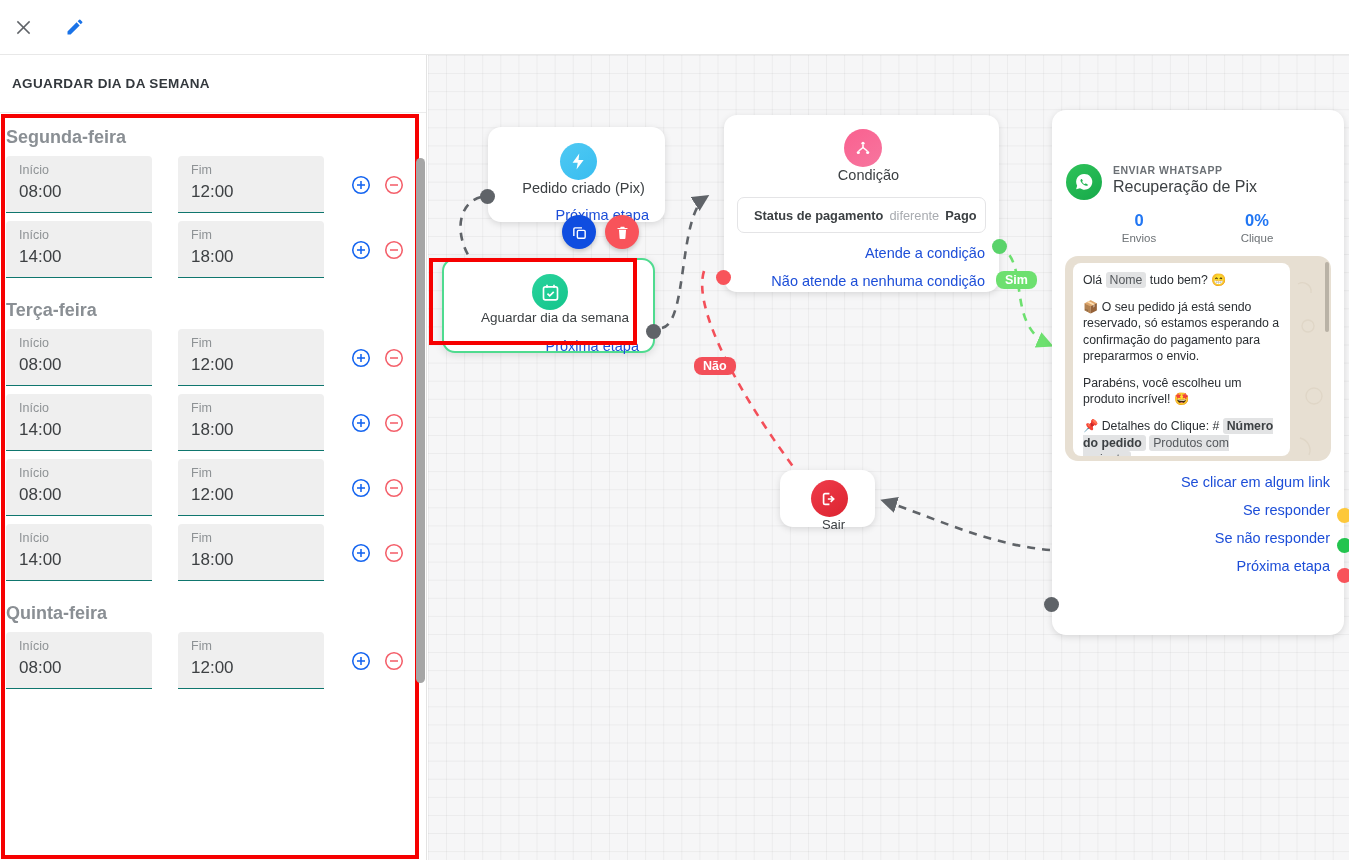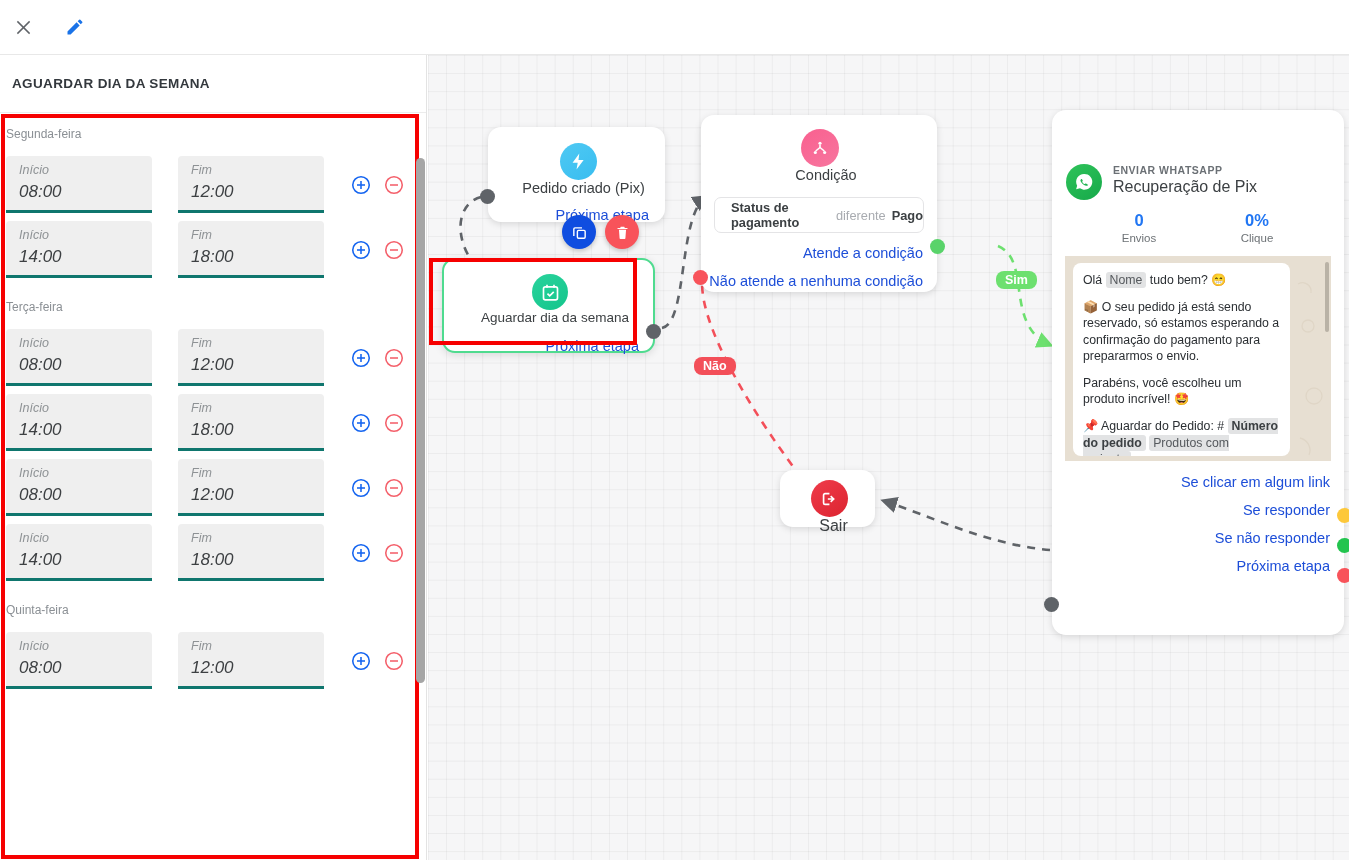--- a/index.html
+++ b/index.html
@@ -49,29 +49,29 @@
   
   #red-outline {
     position: absolute; left: 1px; top: 1px; width: 418px; height: 745px;
     border: 4px solid #f60000; pointer-events: none; z-index: 40;
   }
   #schedule-list {
     position: absolute; left: 0; top: 0; width: 427px; padding: 0 0 0 0;
   }
   .day-block { padding: 0 0 0 0; }
   .day-name {
-    font-size: 12px; color: #8a8f94; padding: 14px 0 15px 6px; font-weight: 400;
+    font-size: 18px; color: #8a8f94; padding: 14px 0 8px 6px; font-weight: 700;
   }
   .slot-row {
     display: flex; align-items: flex-start; padding: 0 0 0 6px; margin-bottom: 8px;
   }
   .tf {
     width: 146px; height: 57px; background: #efefef;
-    border-bottom: 3px solid #0f766e; border-radius: 4px 4px 0 0;
-    padding: 7px 0 0 13px; margin-right: 26px; position: relative; cursor: text; font-style: italic;
+    border-bottom: 1px solid #0f766e; border-radius: 4px 4px 0 0;
+    padding: 7px 0 0 13px; margin-right: 26px; position: relative; cursor: text;
   }
   .tf .lab { font-size: 12.5px; color: #8e9295; display: block; line-height: 14px; }
   .tf .val { font-size: 17px; color: #3d4043; display: block; margin-top: 5px; }
   .slot-actions { display: flex; align-items: center; gap: 11px; padding-top: 18px; }
   .circ-btn { width: 22px; height: 22px; cursor: pointer; }
 
   
   #sb-track {
     position: absolute; right: 0px; top: 0; width: 11px; height: 747px;
     background: transparent; z-index: 45;
@@ -140,53 +140,53 @@
   #node-wait .ic { width: 36px; height: 36px; background: linear-gradient(145deg,#29d39c,#14c58c); margin-right: 10px; }
   #node-wait .node-title { font-size: 13.5px; }
   #node-wait .port-row { padding: 13px 14px 0 0; }
   #dot-wait-out { right: -8px; top: 64px; background: #5f6368; }
   #red-outline-node {
     position: absolute; left: 429px; top: 258px; width: 208px; height: 87px;
     border: 4px solid #f60000; z-index: 35; pointer-events: none;
   }
 
   
-  #node-cond { left: 273px; top: 60px; width: 236px; height: 177px; }
+  #node-cond { left: 296px; top: 60px; width: 275px; height: 177px; }
   #node-cond .node-head { padding: 14px 0 0 14px; }
   #node-cond .ic { width: 38px; height: 38px; background: linear-gradient(145deg,#f9608f,#f7769f); margin-right: 12px; }
   #cond-expr {
     margin: 14px 13px 0 13px; height: 36px; border: 1px solid #e4e4e6;
     border-radius: 7px; display: flex; align-items: center; padding-left: 16px;
     gap: 6px; background: #fff; cursor: pointer;
   }
   #cond-expr .f { font-size: 12.8px; font-weight: bold; color: #3c4043; }
   #cond-expr .op { font-size: 12.8px; color: #a8abb0; }
   #cond-expr .v { font-size: 12.8px; font-weight: bold; color: #3c4043; }
   #node-cond .port-row { padding-right: 14px; margin-top: 12px; }
   #dot-cond-yes { right: -8px; top: 124px; background: #59d36a; }
   #dot-cond-no  { left: -8px; top: 155px; background: #f8535a; }
 
   
   #node-exit { left: 352px; top: 415px; width: 95px; height: 57px; border-radius: 13px; }
   #node-exit .node-head { padding: 10px 0 0 12px; }
   #node-exit .ic { width: 37px; height: 37px; background: linear-gradient(145deg,#ef3b4a,#dc2430); margin-right: 9px; }
-  #node-exit .node-title { font-size: 16px; }
+  #node-exit .node-title { font-size: 13px; }
 
   
   #node-wa { left: 624px; top: 55px; width: 292px; height: 525px; border-radius: 14px; }
   #wa-head { display: flex; align-items: flex-start; padding: 14px 0 0 14px; margin-top: 40px; }
   #wa-head .ic { width: 36px; height: 36px; background: linear-gradient(145deg,#2fc35a,#16a94a); margin-right: 11px; }
   #wa-kicker { font-size: 10.5px; font-weight: bold; color: #6b7075; letter-spacing: .5px; }
   #wa-name { font-size: 16px; color: #3c4043; margin-top: 2px; }
   #wa-stats { display: flex; margin-top: 11px; padding: 0 28px; }
   .stat { flex: 1; text-align: center; }
   .stat .num { font-size: 16.5px; font-weight: bold; color: #2176f3; }
   .stat .cap { font-size: 11.5px; color: #6d7276; margin-top: 2px; }
   #wa-preview {
-    margin: 12px 13px 0 13px; height: 205px; border-radius: 0;
+    margin: 12px 13px 0 13px; height: 205px; border-radius: 13px;
     background: #e7dfd2; position: relative; overflow: hidden;
   }
   #wa-doodle { position: absolute; left: 0; top: 0; width: 100%; height: 100%; opacity: .5; }
   #wa-bubble {
     position: absolute; left: 8px; top: 7px; width: 217px; height: 193px;
     background: #fff; border-radius: 8px; padding: 9px 10px 0 10px;
     font-size: 12.3px; color: #2b2f33; line-height: 16.2px; overflow: hidden;
   }
   #wa-bubble p { margin-bottom: 11px; }
   .varpill {
@@ -557,21 +557,21 @@
             <path d="M196 166c6-8 18-6 21 3"></path>
           <path d="M232 182c8 2 12 10 9 17"></path>
             <circle cx="14" cy="112" r="7"></circle>
           <path d="M8 150c7-5 16 1 15 9"></path>
             <circle cx="20" cy="188" r="6"></circle>
         </svg>
         <div id="wa-bubble">
           <p><span>Olá </span><span class="varpill">Nome</span><span> tudo bem? 😁</span></p>
           <p>📦  O seu pedido já está sendo reservado, só estamos esperando a confirmação do pagamento para prepararmos o envio.</p>
           <p>Parabéns, você escolheu um produto incrível! 🤩</p>
-          <p><span>📌 Aguardar do Pedido: # </span><span class="varpill b">Número do pedido</span> <span class="varpill">Produtos com variante</span></p>
+          <p><span>📌 Detalhes do Clique: # </span><span class="varpill b">Número do pedido</span> <span class="varpill">Produtos com variante</span></p>
         </div>
         <div id="wa-bubble-sb"></div>
       </div>
 
       <div id="wa-ports">
         <div class="port-row">
           <span class="port-label">Se clicar em algum link</span>
         </div>
         <div class="port-row">
           <span class="port-label">Se responder</span>

